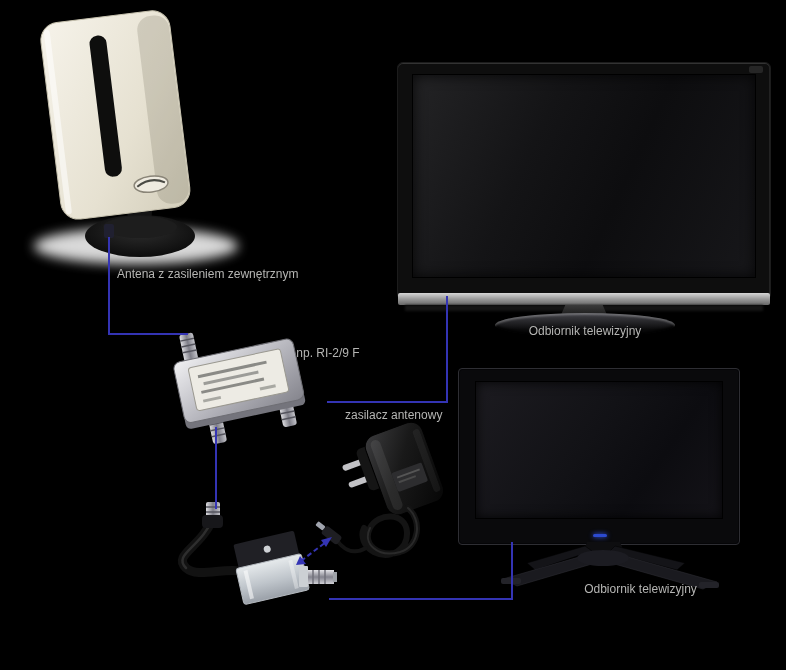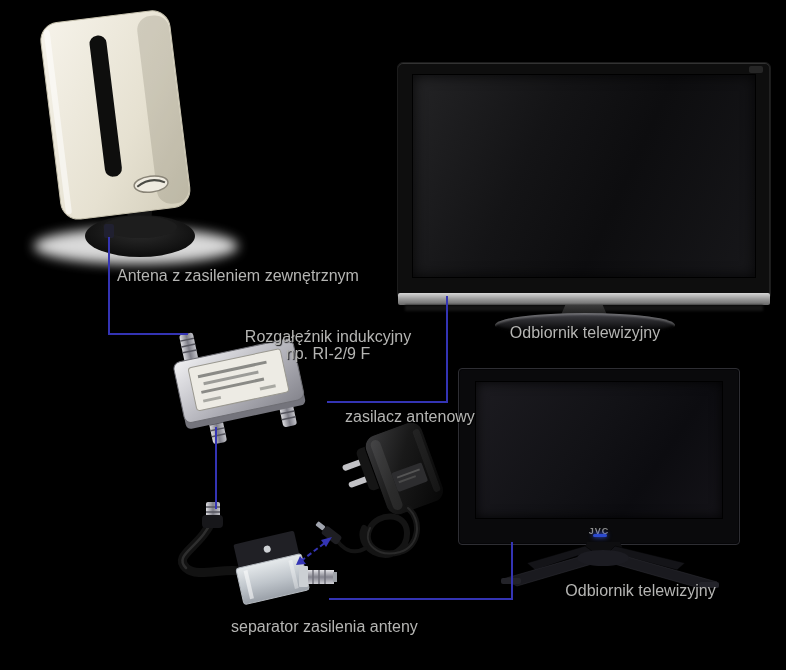--- a/index.html
+++ b/index.html
@@ -13,21 +13,21 @@
     position: relative;
     width: 786px; height: 670px;
     background: var(--background);
     overflow: hidden;
     font-family: "Liberation Sans", sans-serif;
   }
   .art { position:absolute; left:0; top:0; }
   .cable { position:absolute; background: var(--cable-blue); }
   .label {
     position:absolute;
-    font-size: 16px;
+    font-size: 12px;
     color: var(--label-gray);
     text-shadow: 1px 1px 1px rgba(0,0,0,0.9);
     white-space: nowrap;
   }
   .label.center { text-align:center; white-space:normal; }
 
   
   .tv-top { position:absolute; left:395px; top:60px; width:380px; height:278px; }
   .tv-top .bezel {
     position:absolute; left:2px; top:2px; width:374px; height:238px;
@@ -266,23 +266,20 @@
     </div>
     <div class="strip"></div>
     <div class="strip-shadow"></div>
     <div class="neck"></div>
     <div class="base"></div>
   </div>
 
   <div class="tv-bottom">
     <div class="bezel"></div>
     <div class="screen"></div>
-    <div class="brand-row">
-      <span class="brand-text">JVC</span>
-    </div>
     <div class="led"></div>
     <svg class="stand-svg" width="290" height="228" viewBox="0 0 290 228">
       <polygon points="132,177 165,177 172,194 125,194" fill="#0e0e10"></polygon>
       <polygon points="137,186 130,181 72,198 80,205" fill="#141418" stroke="#000" stroke-width="0.5"></polygon>
       <polygon points="160,181 154,187 222,205 230,198" fill="#141418" stroke="#000" stroke-width="0.5"></polygon>
       <polygon points="131,190 147,196 62,221 48,214" fill="#1a1a1f" stroke="#2c2c32" stroke-width="0.6"></polygon>
       <polygon points="149,196 166,190 262,217 248,224" fill="#1a1a1f" stroke="#2c2c32" stroke-width="0.6"></polygon>
       <ellipse cx="148" cy="193" rx="26" ry="8" fill="#1c1c22"></ellipse>
       <rect x="46" y="213" width="20" height="6" rx="2" fill="#232329"></rect>
       <rect x="244" y="217" width="20" height="6" rx="2" fill="#232329"></rect>
@@ -293,25 +290,24 @@
   <div class="cable" style="left:108px; top:333px; width:80px; height:2px;"></div>
   <div class="cable" style="left:327px; top:401px; width:121px; height:2px;"></div>
   <div class="cable" style="left:446px; top:296px; width:2px; height:107px;"></div>
   <div class="cable" style="left:215px; top:427px; width:2px; height:82px;"></div>
   <div class="cable" style="left:329px; top:598px; width:184px; height:2px;"></div>
   <div class="cable" style="left:511px; top:542px; width:2px; height:58px;"></div>
 
   <div class="label" style="left:117px; top:267px;">Antena z zasileniem zewnętrznym</div>
 
   <div class="label center" style="left:243px; top:328px; width:170px; line-height:17px;">
-    <span>Rozgałęźnik indukcyjny</span><br>
+    <br>
     <span>np. RI-2/9 F</span>
   </div>
 
   <div class="label" style="left:329px; top:408px;margin-left:16px;">zasilacz antenowy</div>
 
   <div class="label center" style="left:495px; top:324px; width:180px;">Odbiornik telewizyjny</div>
 
   <div class="label center" style="left:558px; top:582px; width:165px;">Odbiornik telewizyjny</div>
 
-  <div class="label" style="left:231px; top:618px;">separator zasilenia anteny</div>
 
 </div>
 
 </body></html>

